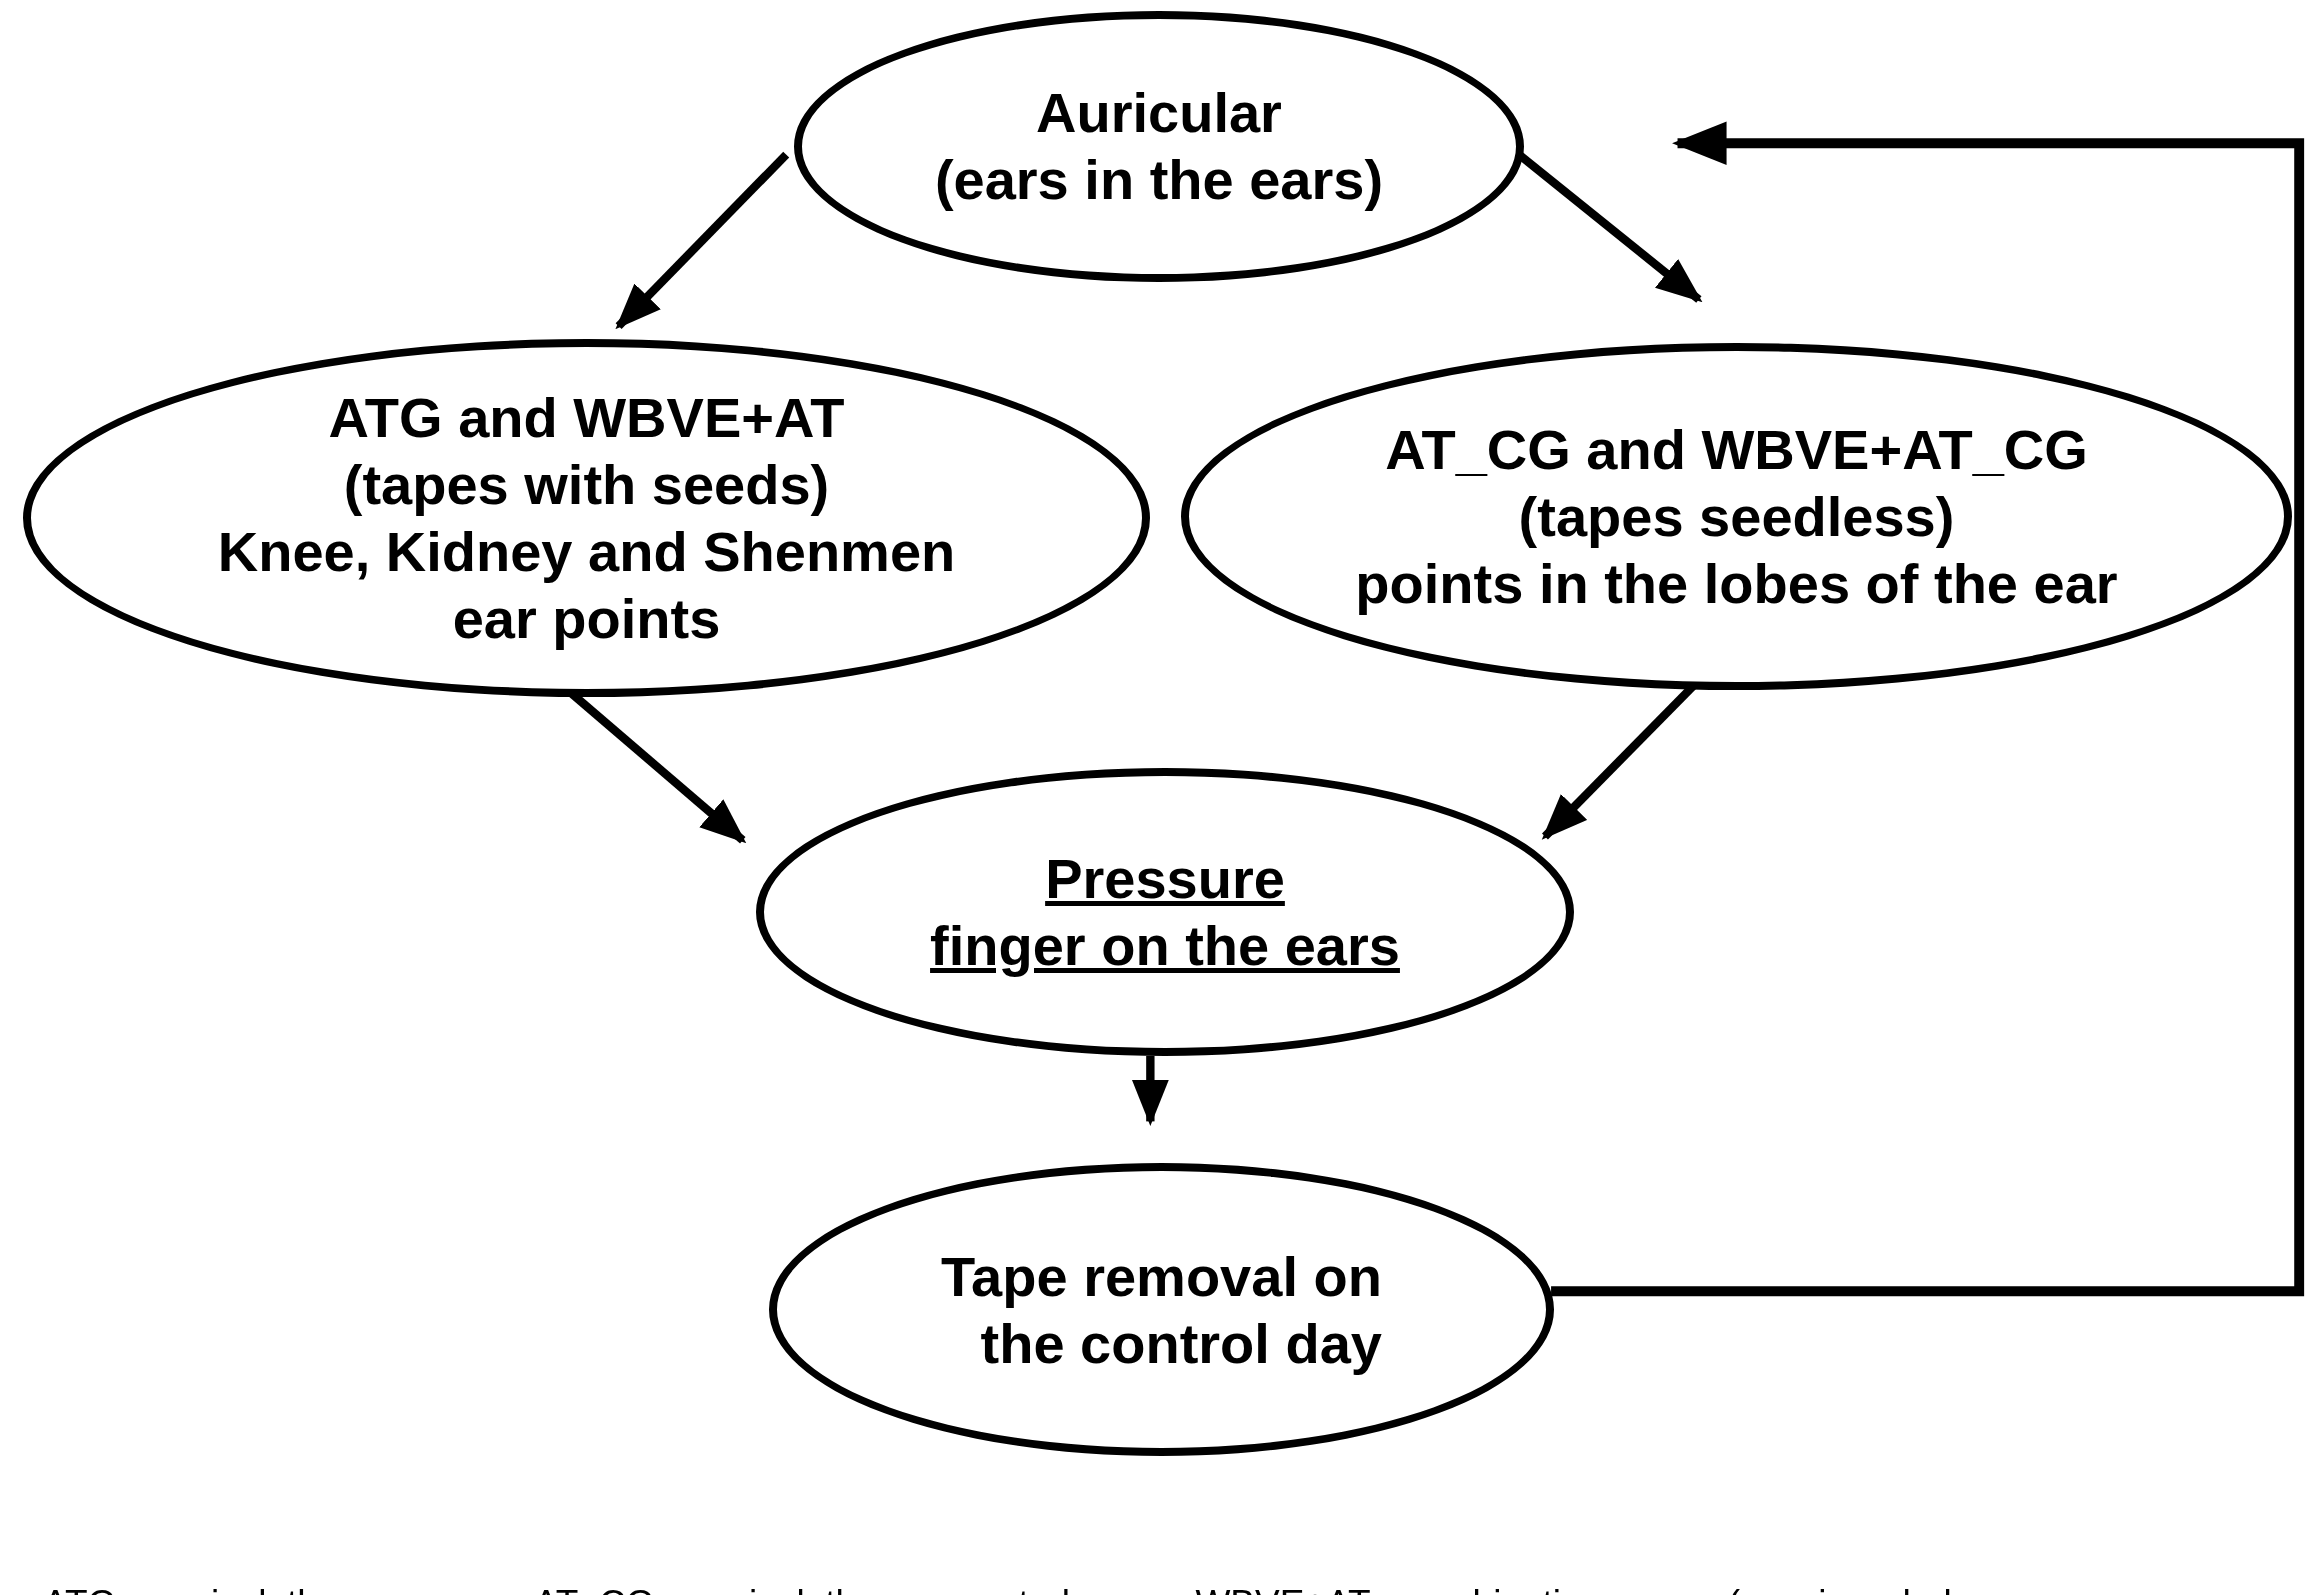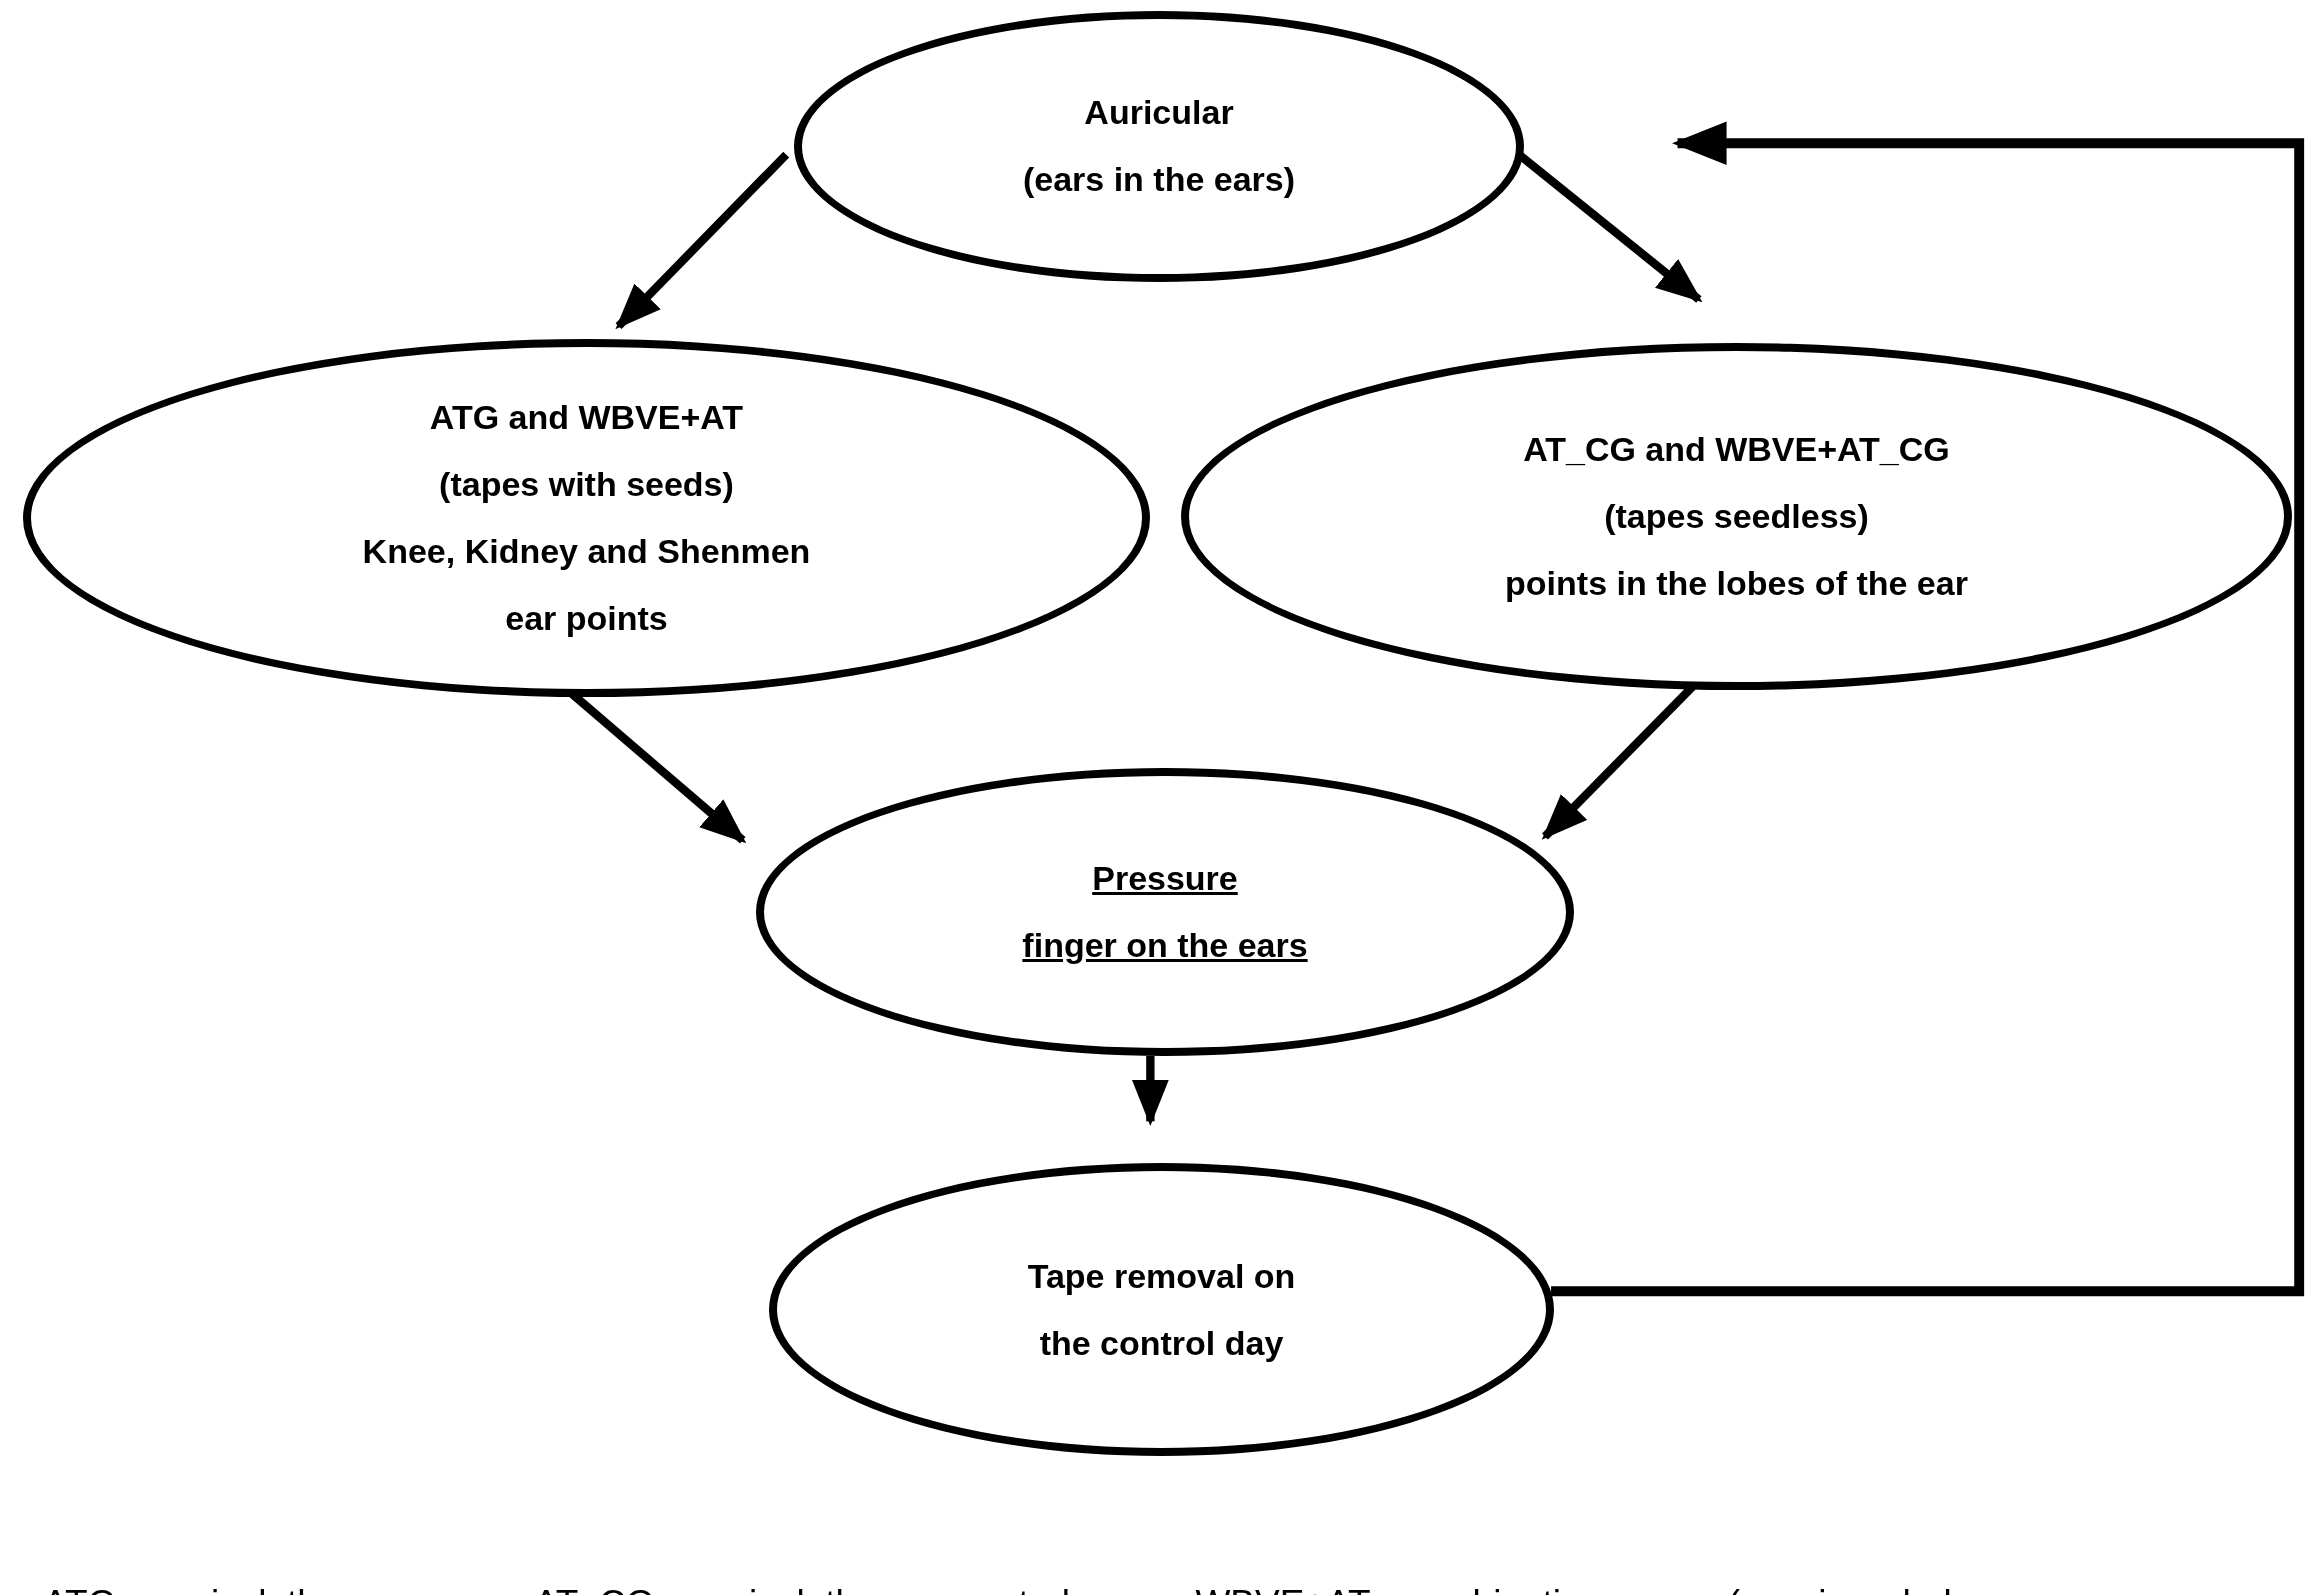--- a/index.html
+++ b/index.html
@@ -31,32 +31,32 @@
     border: 8.4px solid #000000;
     border-radius: 50%;
     background: #ffffff;
     display: flex;
     align-items: center;
     justify-content: center;
     text-align: center;
   }
   .node-text {
     font-weight: bold;
-    font-size: 34px;
+    font-size: 56px;
     line-height: 67px;
     white-space: nowrap;
   }
   .node-text span {
     display: block;
   }
   .node-auricular   { left: 794px; top: 10.7px;   width: 730px;  height: 271px; }
   .node-atg         { left: 23px;   top: 339px;  width: 1127px; height: 358px; }
   .node-atcg        { left: 1181px; top: 343px;  width: 1111px; height: 347px; }
   .node-pressure    { left: 756px;  top: 768px; width: 818px; height: 288px; text-decoration: underline; }
-  .node-tape        { left: 769px; top: 1163px; width: 785px; height: 293px; }
+  .node-tape        { left: 769px; top: 1163px; width: 785px; height: 293px; text-align: right; }
   .caption {
     position: absolute;
     left: 43px;
     top: 1484px;
     width: 2255px;
     z-index: 2;
     font-size: 37px;
     line-height: 48px;
     font-weight: normal;
     white-space: pre;

